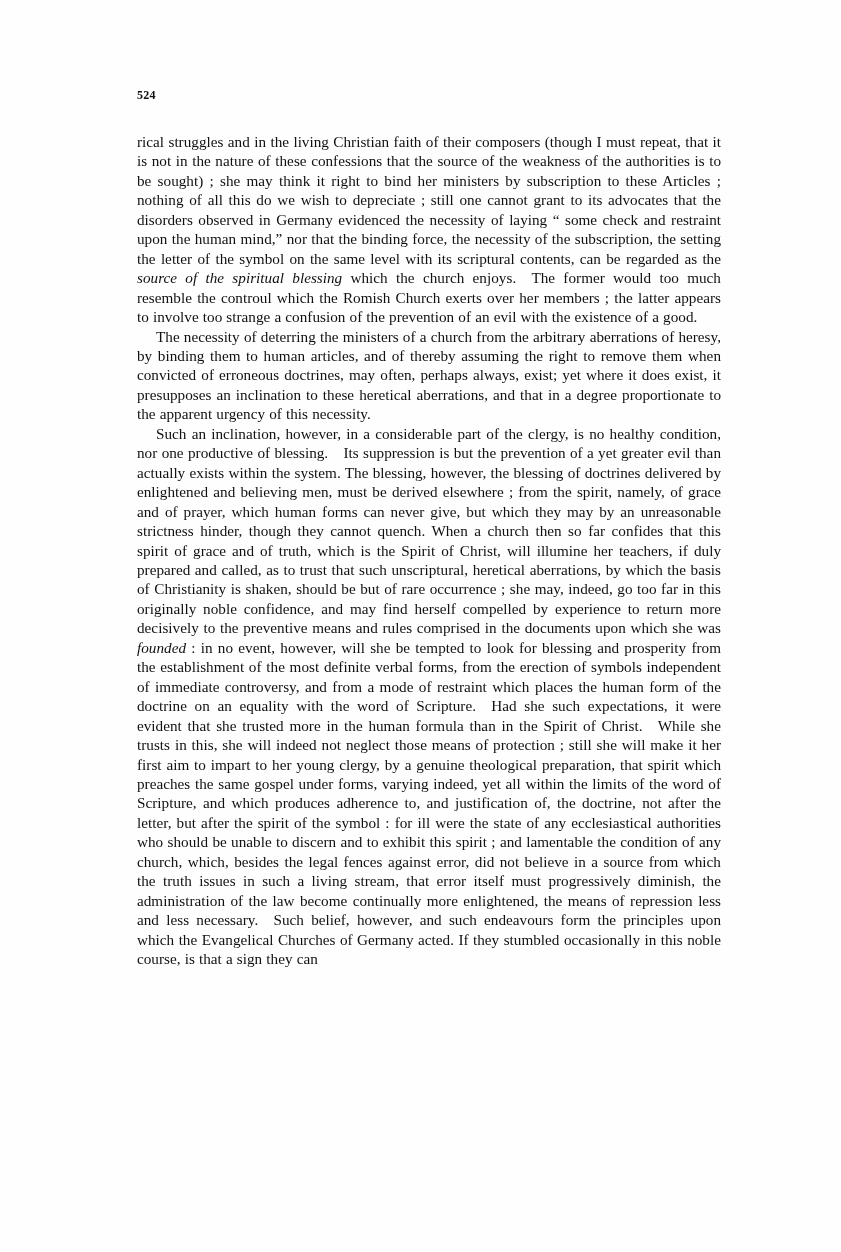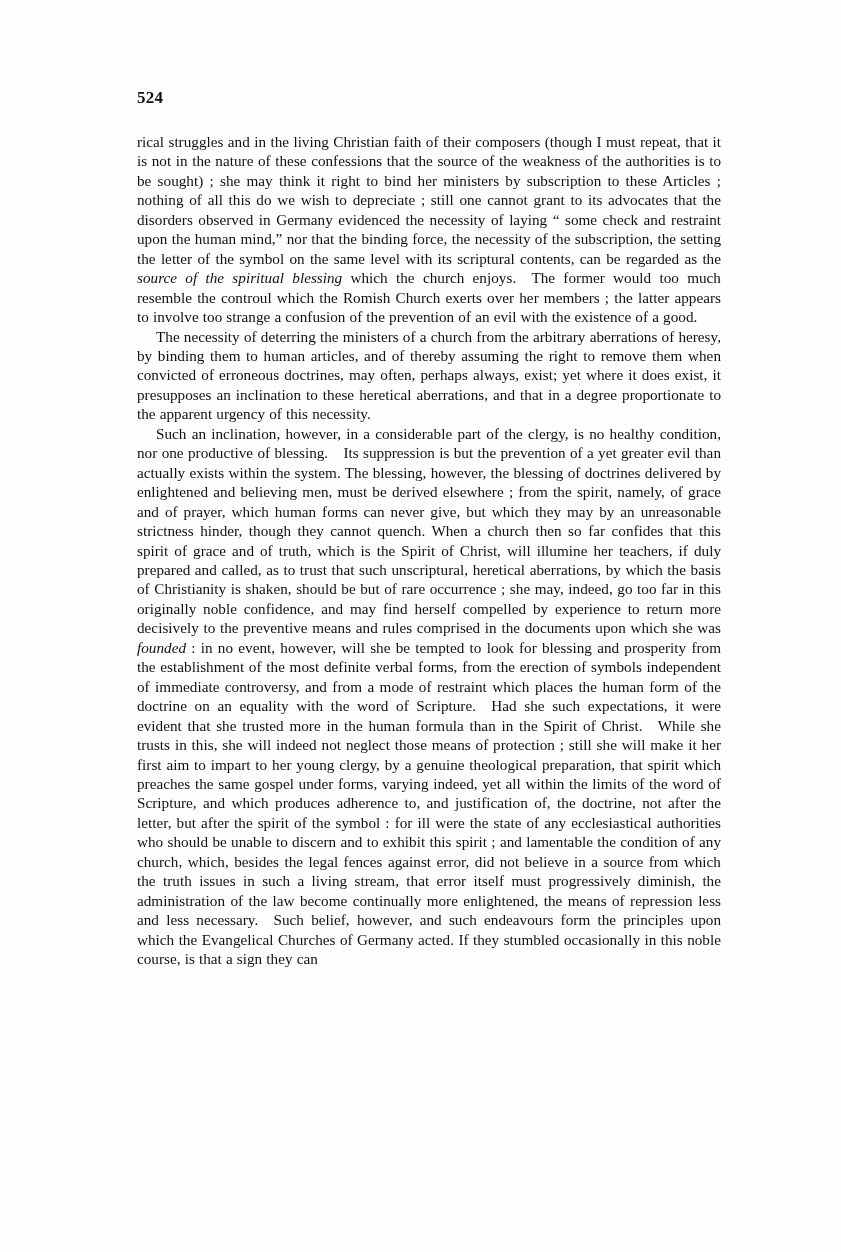--- a/index.html
+++ b/index.html
@@ -30,21 +30,21 @@
     left: 137px;
     top: 88px;
     width: 583px;
     height: 22px;
     display: flex;
     align-items: baseline;
   }
 
   .folio {
     font-family: "Liberation Serif", "DejaVu Serif", serif;
-    font-size: 17px;
+    font-size: 12px;
     font-weight: bold;
     letter-spacing: 0.2px;
     color: #101010;
     width: 72px;
     flex: none;
   }
 
   .head-title {
     font-family: "Liberation Serif", "DejaVu Serif", serif;
     font-size: 15.5px;

